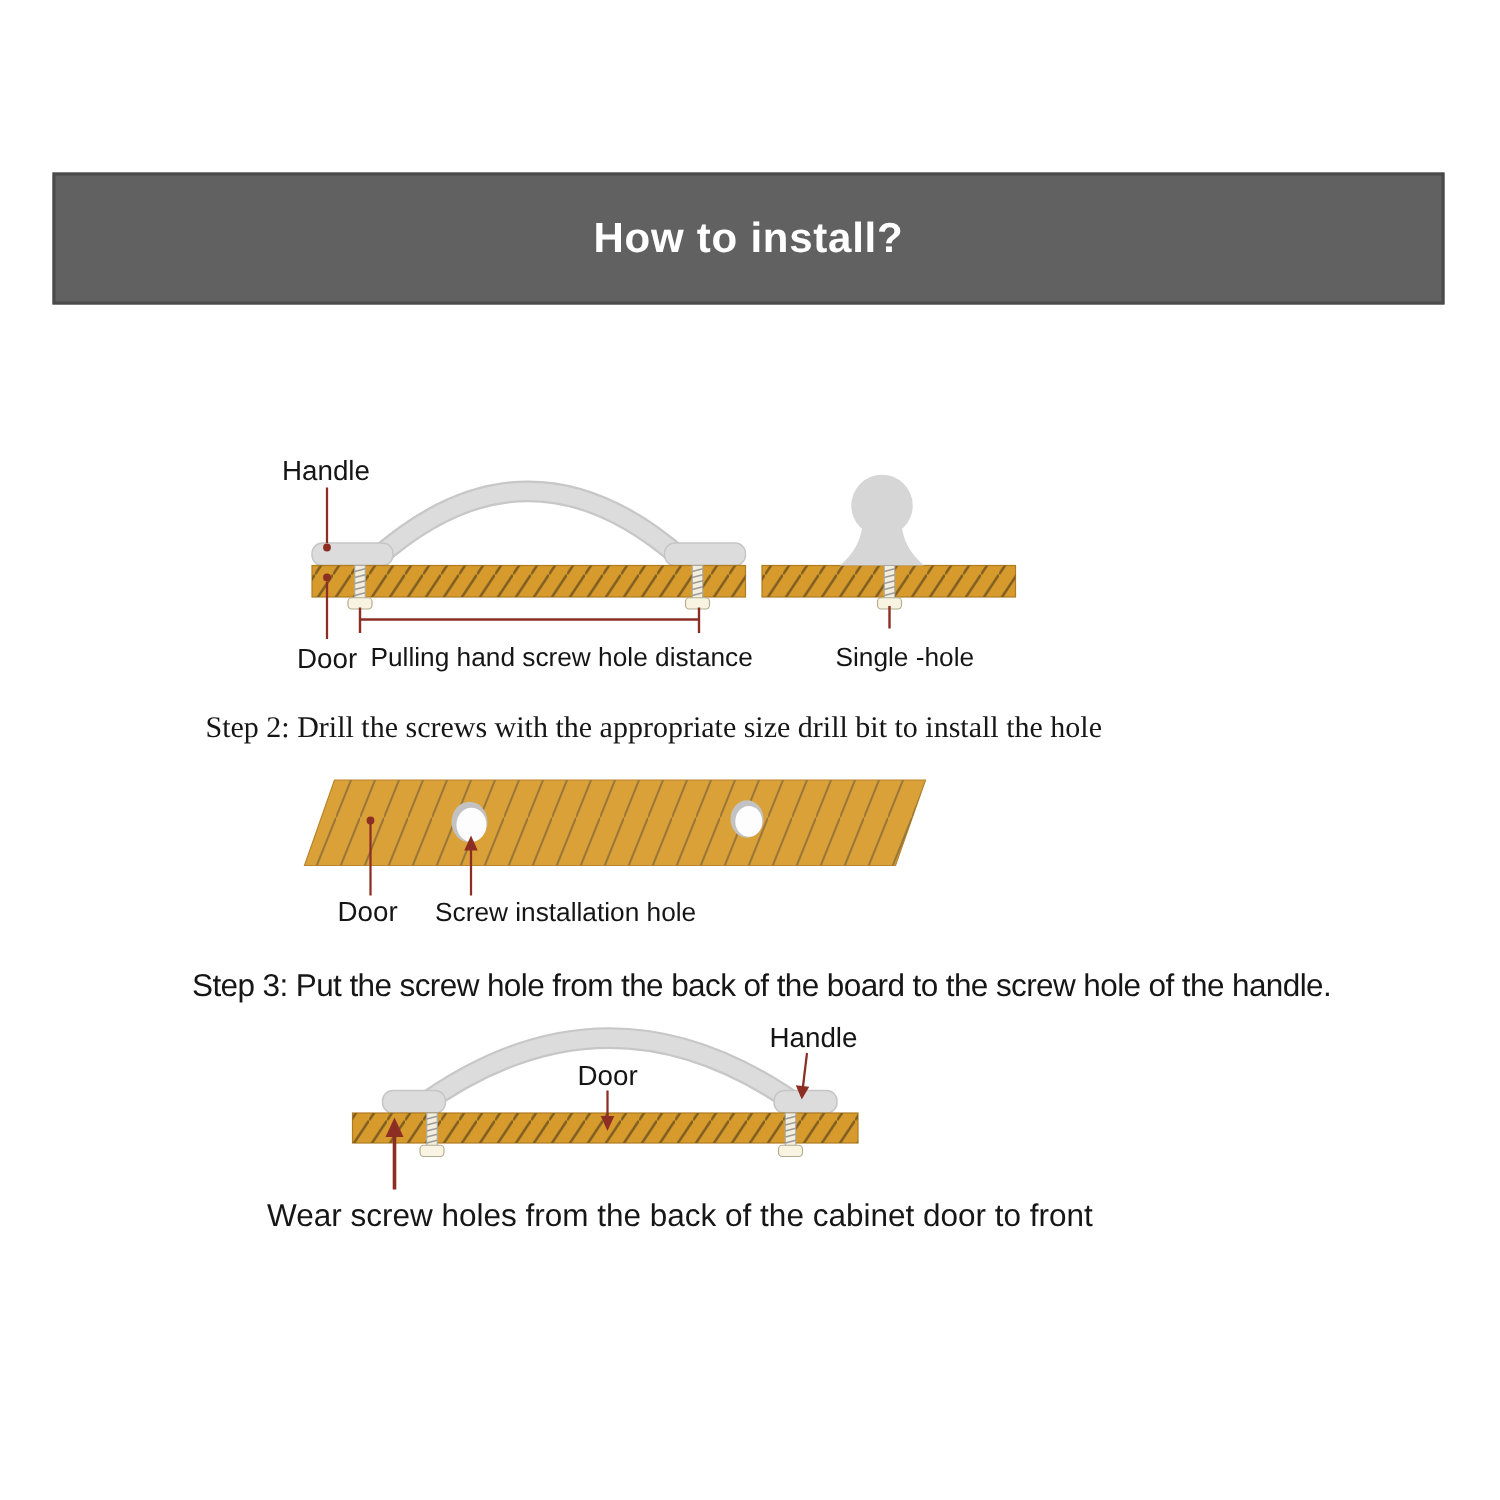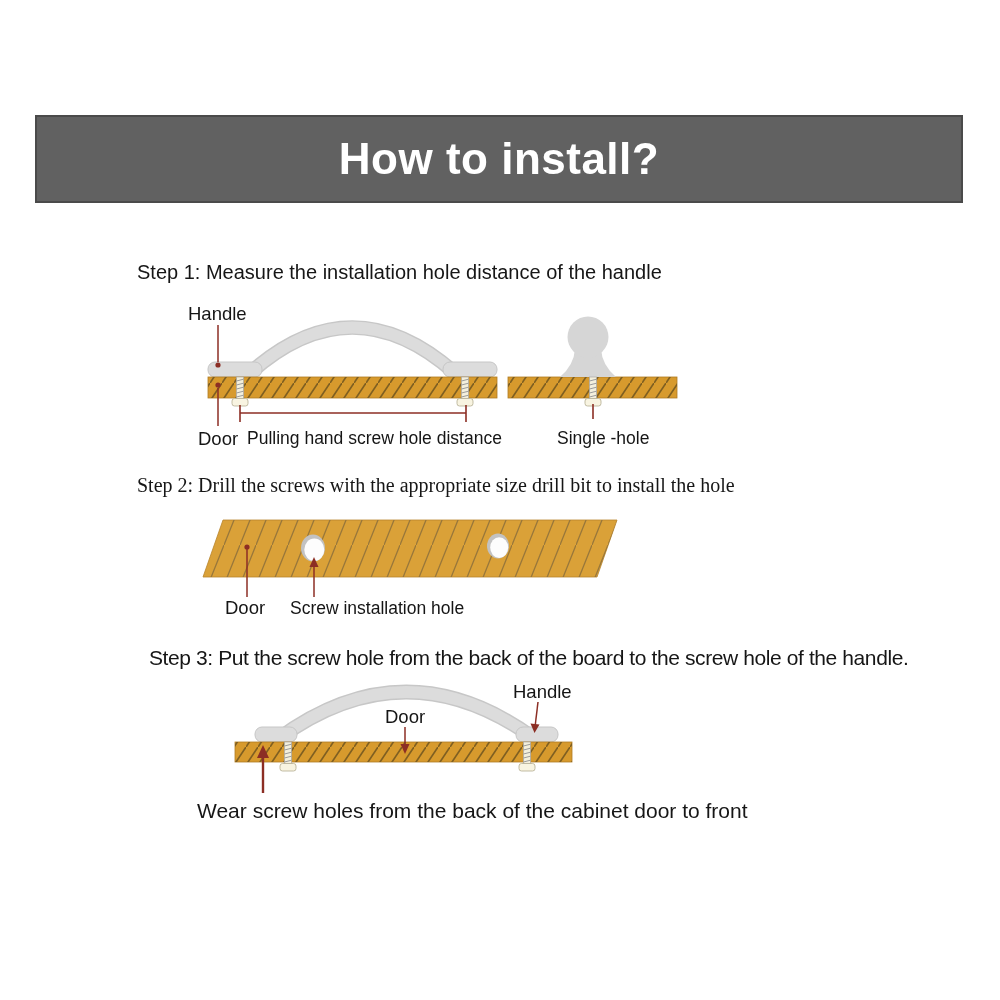--- a/index.html
+++ b/index.html
@@ -5,39 +5,38 @@
   html,body { margin:0; padding:0; background:#ffffff; }
   body { font-family:"Liberation Sans", sans-serif; color:#1a1a1a; }
   .page { position:relative; width:1000px; height:1000px; background:#ffffff; overflow:hidden; }
   .abs { position:absolute; }
   .banner {
     left:35px; top:115px; width:928px; height:88px;
     background:#616161; border:2px solid #4a4a4a; box-sizing:border-box;
     display:flex; align-items:center; justify-content:center;
   }
   .banner-title {
-    color:#ffffff; font-weight:bold; font-size:44px; letter-spacing:0.5px;
+    color:#ffffff; font-weight:bold; font-size:28px; letter-spacing:0.5px;
   }
   .step-heading { font-size:20px; color:#161616; white-space:nowrap; }
   .step-heading.narrow { font-size:21px; letter-spacing:-0.4px; }
   .caption { font-size:21px; color:#161616; white-space:nowrap; }
   svg text { font-family:"Liberation Sans", sans-serif; fill:#151515; }
   .lbl  { font-size:17.5px; }
   .lbl-lg { font-size:18.5px; }
 </style>
 </head>
 <body>
 
 <div class="page">
 
   <div class="abs banner">
     <span class="banner-title">How to install?</span>
   </div>
 
-  <div class="abs step-heading" style="left:137px; top:261px;">Step 1: Measure the installation hole distance of the handle</div>
 
   <svg class="abs" style="left:150px; top:293px;" width="560" height="167" viewBox="0 0 560 167">
     <defs>
       <pattern id="hatch1" width="12" height="18" patternUnits="userSpaceOnUse">
         <line x1="0" y1="18" x2="12" y2="0" stroke="#7f5f21" stroke-width="1.7"></line>
       </pattern>
       <g id="screwA">
         <rect x="-3.5" y="0" width="7" height="22" fill="#f3efdc" stroke="#a9a9a9" stroke-width="0.7"></rect>
         <line x1="-3.5" y1="4" x2="3.5" y2="2.2" stroke="#9b9b9b" stroke-width="1"></line>
         <line x1="-3.5" y1="8" x2="3.5" y2="6.2" stroke="#9b9b9b" stroke-width="1"></line>
@@ -128,21 +127,21 @@
 
     <g>
       <polygon points="154,52 149.5,62 158.5,62" fill="#8c2e24"></polygon>
       <line x1="154" y1="60" x2="154" y2="92" stroke="#8c2e24" stroke-width="1.5"></line>
     </g>
 
     <text class="lbl-lg" x="65" y="109">Door</text>
     <text class="lbl" x="130" y="109">Screw installation hole</text>
   </svg>
 
-  <div class="abs step-heading narrow" style="left:128px; top:646px;margin-left:21px;">Step 3: Put the screw hole from the back of the board to the screw hole of the handle.</div>
+  <div class="abs step-heading narrow" style="left:128px; top:646px;">Step 3: Put the screw hole from the back of the board to the screw hole of the handle.</div>
 
   <svg class="abs" style="left:150px; top:675px;" width="500" height="128" viewBox="0 0 500 128">
     <defs>
       <pattern id="hatch3" width="12" height="18" patternUnits="userSpaceOnUse">
         <line x1="0" y1="18" x2="12" y2="0" stroke="#7f5f21" stroke-width="1.7"></line>
       </pattern>
       <g id="screwC">
         <rect x="-3.5" y="0" width="7" height="22" fill="#f3efdc" stroke="#a9a9a9" stroke-width="0.7"></rect>
         <line x1="-3.5" y1="4" x2="3.5" y2="2.2" stroke="#9b9b9b" stroke-width="1"></line>
         <line x1="-3.5" y1="8" x2="3.5" y2="6.2" stroke="#9b9b9b" stroke-width="1"></line>
@@ -180,15 +179,15 @@
 
     <g>
       <line x1="113" y1="118" x2="113" y2="81" stroke="#8c2e24" stroke-width="2.4"></line>
       <polygon points="113,70 107,83 119,83" fill="#8c2e24"></polygon>
     </g>
 
     <text class="lbl-lg" x="235" y="48">Door</text>
     <text class="lbl-lg" x="363" y="23">Handle</text>
   </svg>
 
-  <div class="abs caption" style="left:178px; top:799px;margin-left:19px;">Wear screw holes from the back of the cabinet door to front</div>
+  <div class="abs caption" style="left:178px; top:799px;">Wear screw holes from the back of the cabinet door to front</div>
 
 </div>
 
 </body></html>

